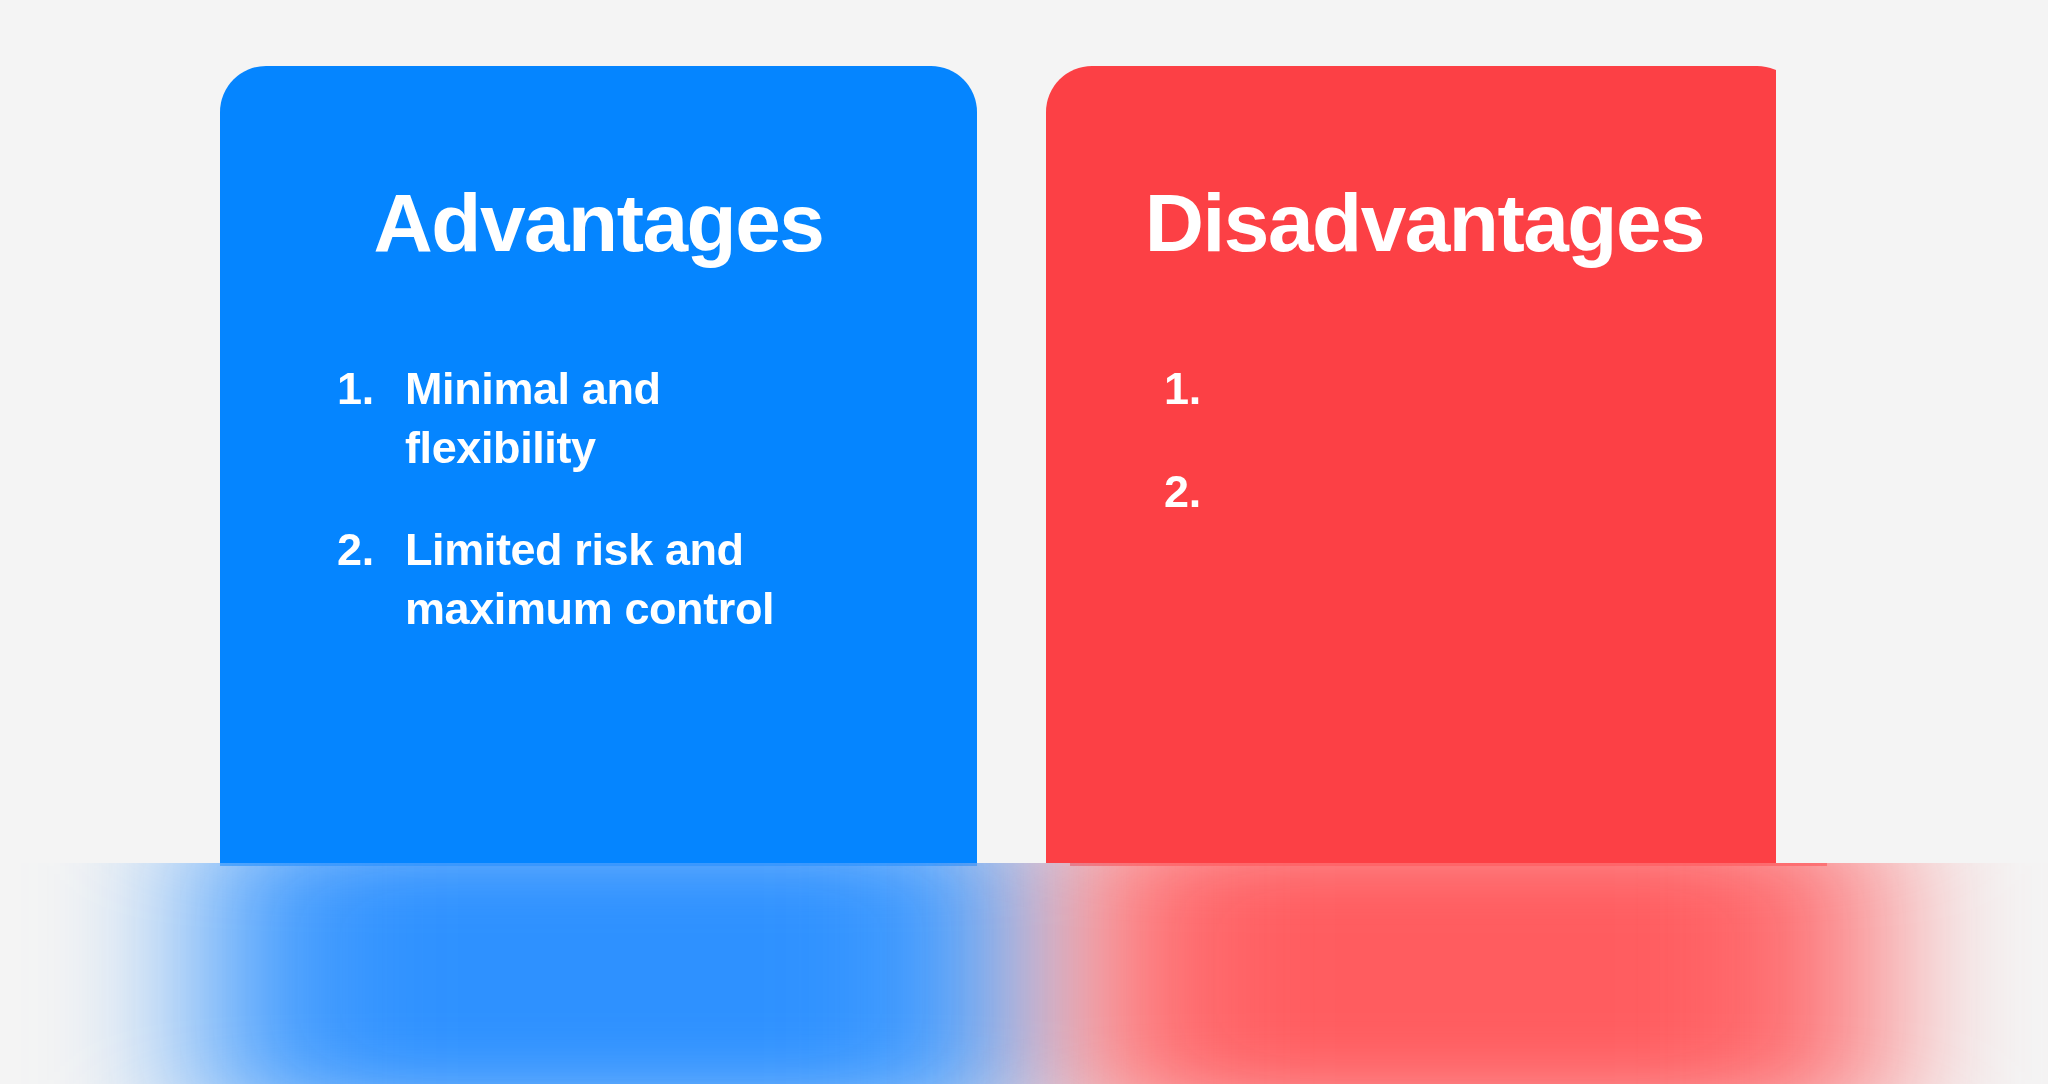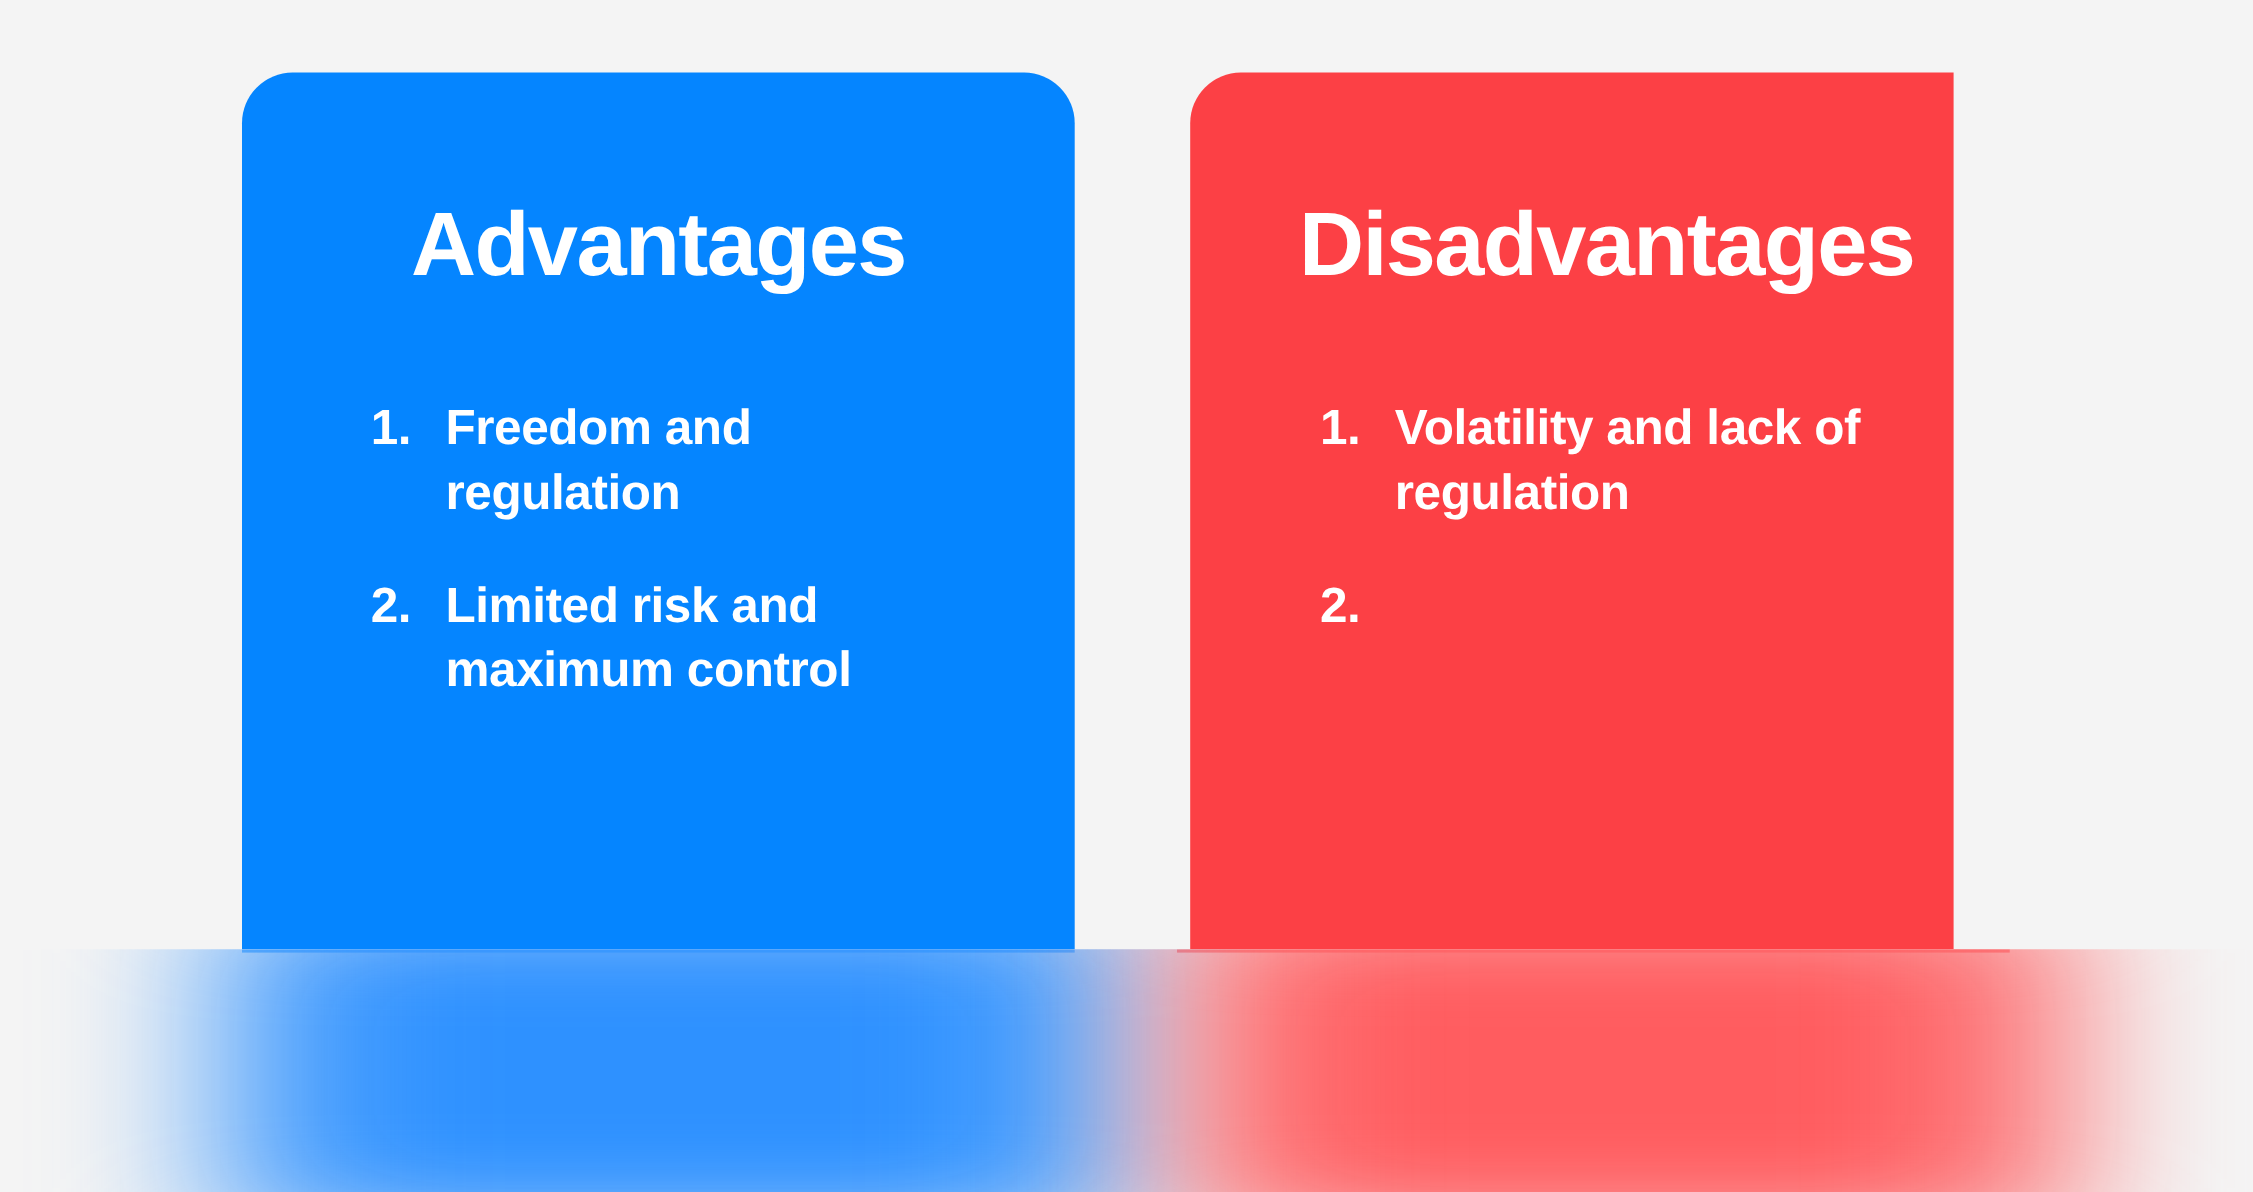--- a/index.html
+++ b/index.html
@@ -41,21 +41,21 @@
   }
 
   .card.left {
     left: 220px;
     width: 757px;
     height: 940px;
     background: #0585ff;
   }
 
   .card.right {
-    left: 1082px;
+    left: 1046px;
     width: 757px;
     height: 940px;
     background: #fc4045;
   }
 
   .card-title {
     position: absolute;
     left: 0;
     right: 0;
     top: 116px;
@@ -165,35 +165,34 @@
 
 <div id="stage">
 
   <div class="cards-layer">
 
     <div class="card left">
       <div class="card-title">Advantages</div>
       <ul class="card-list">
         <li class="list-item">
           <span class="list-marker">1.</span>
-          <span class="list-text">Freedom and regulation</span>
+          <span class="list-text">Minimal and flexibility</span>
         </li>
         <li class="list-item">
           <span class="list-marker">2.</span>
           <span class="list-text">Limited risk and maximum control</span>
         </li>
       </ul>
     </div>
 
     <div class="card right">
       <div class="card-title">Disadvantages</div>
       <ul class="card-list">
         <li class="list-item">
           <span class="list-marker">1.</span>
-          <span class="list-text">Volatility and lack of regulation</span>
         </li>
         <li class="list-item">
           <span class="list-marker">2.</span>
         </li>
       </ul>
     </div>
 
   </div>
 
   <div class="blur-layer">

